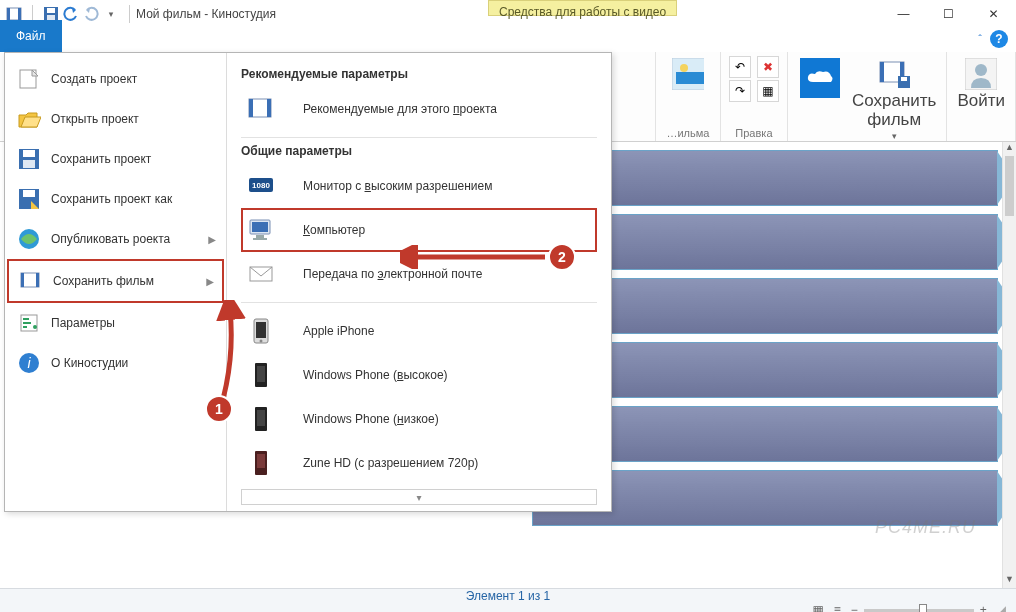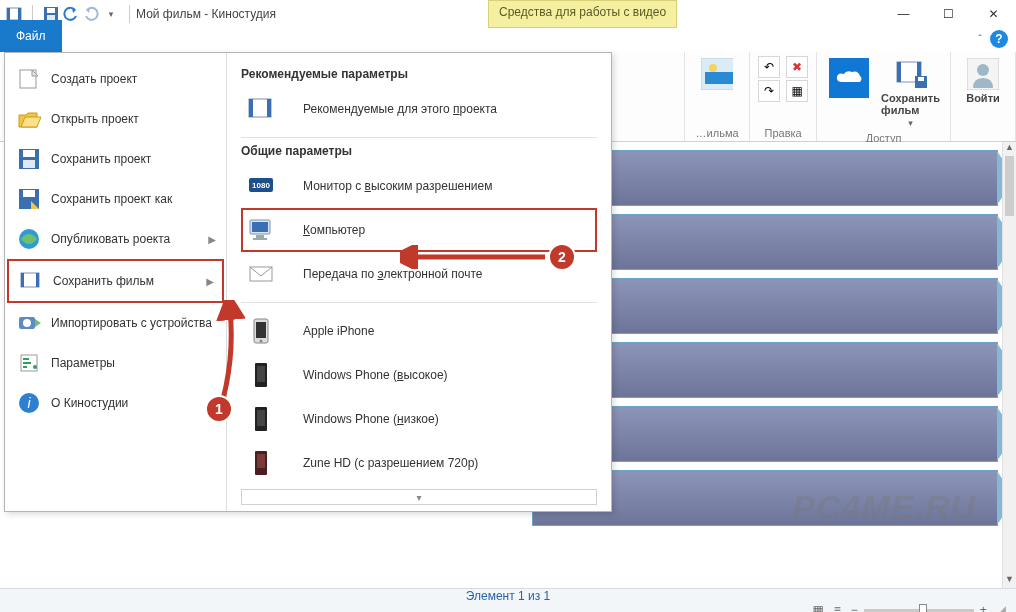--- a/index.html
+++ b/index.html
@@ -4,39 +4,39 @@
 <style>
   * { box-sizing: border-box; margin: 0; padding: 0; font-family: "Segoe UI", Tahoma, sans-serif; }
   body { width: 1016px; height: 612px; background: #fff; overflow: hidden; font-size: 12px; position: relative; }
 
   
   .titlebar { height: 28px; display: flex; align-items: center; padding: 0 6px; background: #fff; position: relative; }
   .titlebar .qat { display: flex; align-items: center; gap: 4px; }
   .titlebar .qat .icon { width: 16px; height: 16px; display:flex; align-items:center; justify-content:center; }
   .titlebar .sep { width:1px; height:18px; background:#ccc; margin:0 6px; }
   .titlebar .title { color:#444; }
-  .titlebar .context-tab { position:absolute; left:488px; top:0; height:28px; background:#f5f0a0; border:1px solid #d9d07a; padding:4px 10px; font-size:12px; color:#5a5a28; }
+  .titlebar .context-tab { position:absolute; left:488px; top:0; height:16px; background:#f5f0a0; border:1px solid #d9d07a; padding:4px 10px; font-size:12px; color:#5a5a28; }
   .titlebar .wincontrols { position:absolute; right:0; top:0; display:flex; }
   .titlebar .wincontrols div { width:45px; height:28px; display:flex; align-items:center; justify-content:center; color:#333; }
 
   
   .tabstrip { height: 24px; background:#fff; display:flex; align-items:flex-end; position:relative; }
   .tab-file { background:#1979ca; color:#fff; padding:16px 16px; height:24px; display:flex; align-items:center; }
   .tabstrip .help { position:absolute; right:8px; top:2px; display:flex; align-items:center; gap:8px; }
   .help-circ { width:18px; height:18px; border-radius:50%; background:#1e88e5; color:#fff; display:flex; align-items:center; justify-content:center; font-size:12px; font-weight:bold; }
 
   
   .ribbon { height:90px; border-bottom:1px solid #d0d0d0; background:#fdfdfd; display:flex; align-items:flex-start; }
   .ribbon-spacer { flex:1; }
   .ribbon-right { display:flex; height:100%; }
   .ribbon-group { border-left:1px solid #e3e3e3; padding:4px 8px 2px 8px; display:flex; flex-direction:column; align-items:center; justify-content:space-between; }
   .ribbon-group .btns { display:flex; gap:6px; align-items:flex-start; }
   .ribbon-btn { display:flex; flex-direction:column; align-items:center; gap:2px; min-width:48px; padding:2px; }
   .ribbon-btn .ico { width:32px; height:32px; display:flex; align-items:center; justify-content:center; }
-  .ribbon-btn .lbl { font-size:11px; color:#444; line-height:1.1;font-weight:bold; }
+  .ribbon-btn .lbl { font-size:17px; color:#444; text-align:center; line-height:1.1; }
   .ribbon-small { display:flex; flex-direction:column; gap:2px; }
   .ribbon-small div { width:22px; height:22px; border:1px solid #d7d7d7; background:#fff; display:flex; align-items:center; justify-content:center; font-size:12px; }
   .ribbon-group-label { font-size:11px; color:#777; margin-top:2px; }
 
   
   .file-menu { position:absolute; left:4px; top:52px; width:608px; height:460px; background:#fff; border:1px solid #b5b5b5; display:flex; z-index:50; box-shadow:2px 2px 6px rgba(0,0,0,.15); }
   .fm-left { width:222px; border-right:1px solid #dcdcdc; padding:6px 2px; }
   .fm-item { display:flex; align-items:center; gap:10px; padding:8px 10px; position:relative; color:#333; }
   .fm-item.selected { border:2px solid #c0392b; }
   .fm-item .arrow { position:absolute; right:8px; color:#888; font-size:10px; }
@@ -58,21 +58,21 @@
   .timeline { position:absolute; left:528px; right:14px; top:0; bottom:0; overflow:auto; }
   .clip-row { display:flex; align-items:center; margin:8px 4px; }
   .clip { height:56px; flex:1; border:1px solid #6aa3c8; position:relative; background:
     linear-gradient(180deg, rgba(120,130,170,.85), rgba(60,70,120,.75)),
     repeating-linear-gradient(90deg, rgba(255,255,255,.15) 0 2px, transparent 2px 18px);
   }
   .clip::after { content:""; position:absolute; right:-18px; top:0; bottom:0; width:18px; background:#86b7d6; clip-path:polygon(0 0, 100% 50%, 0 100%); }
   .vscroll { position:absolute; right:0; top:0; bottom:0; width:14px; background:#f1f1f1; border-left:1px solid #e1e1e1; }
   .vscroll .thumb { position:absolute; left:2px; right:2px; top:14px; height:60px; background:#cdcdcd; }
   .vscroll .arr { position:absolute; left:0; right:0; height:14px; text-align:center; font-size:9px; color:#666; }
-  .watermark { position:absolute; right:40px; bottom:61px; color:rgba(120,120,120,.35); font-size:34px; font-weight:700; letter-spacing:1px; font-style:italic; }
+  .watermark { position:absolute; right:40px; bottom:50px; color:rgba(120,120,120,.35); font-size:18px; font-weight:400; letter-spacing:1px; font-style:italic; }
 
   
   .status { position:absolute; left:0; right:0; bottom:0; height:24px; background:#f3f6f9; border-top:1px solid #d7dbe0; display:flex; align-items:center; padding:0 10px; color:#2665a5; font-size:12px;flex-direction:column; }
   .status .right { margin-left:auto; display:flex; align-items:center; gap:10px; color:#666; }
   .slider { display:flex; align-items:center; gap:6px; }
   .slider .track { width:110px; height:3px; background:#c9c9c9; position:relative; }
   .slider .knob { position:absolute; left:50%; top:-5px; width:8px; height:14px; background:#fff; border:1px solid #888; }
 
   
   svg { display:block; }
@@ -294,30 +294,20 @@
           <svg width="24" height="24">
             <rect x="2" y="4" width="18" height="14" fill="#fff" stroke="#7b90b4"></rect>
             <rect x="2" y="4" width="3" height="14" fill="#3b6fb5"></rect>
             <rect x="17" y="4" width="3" height="14" fill="#3b6fb5"></rect>
           </svg>
         </span>
       <span>Сохранить фильм</span>
       <span class="arrow">▶</span>
     </div>
 
-    <div class="fm-item">
-      <span class="mi-icon">
-          <svg width="24" height="24">
-            <rect x="2" y="6" width="16" height="12" rx="2" fill="#5a8bc4"></rect>
-            <circle cx="10" cy="12" r="4" fill="#fff"></circle>
-            <path d="M18 8 L24 12 L18 16 Z" fill="#6cc26c"></path>
-          </svg>
-        </span>
-      <span>Импортировать с устройства</span>
-    </div>
 
     <div class="fm-item">
       <span class="mi-icon">
           <svg width="24" height="24">
             <rect x="4" y="4" width="16" height="16" fill="#fff" stroke="#999"></rect>
             <path d="M6 8 L12 8 M6 12 L14 12 M6 16 L10 16" stroke="#30a060" stroke-width="2"></path>
             <circle cx="18" cy="16" r="2" fill="#30a060"></circle>
           </svg>
         </span>
       <span>Параметры</span>

